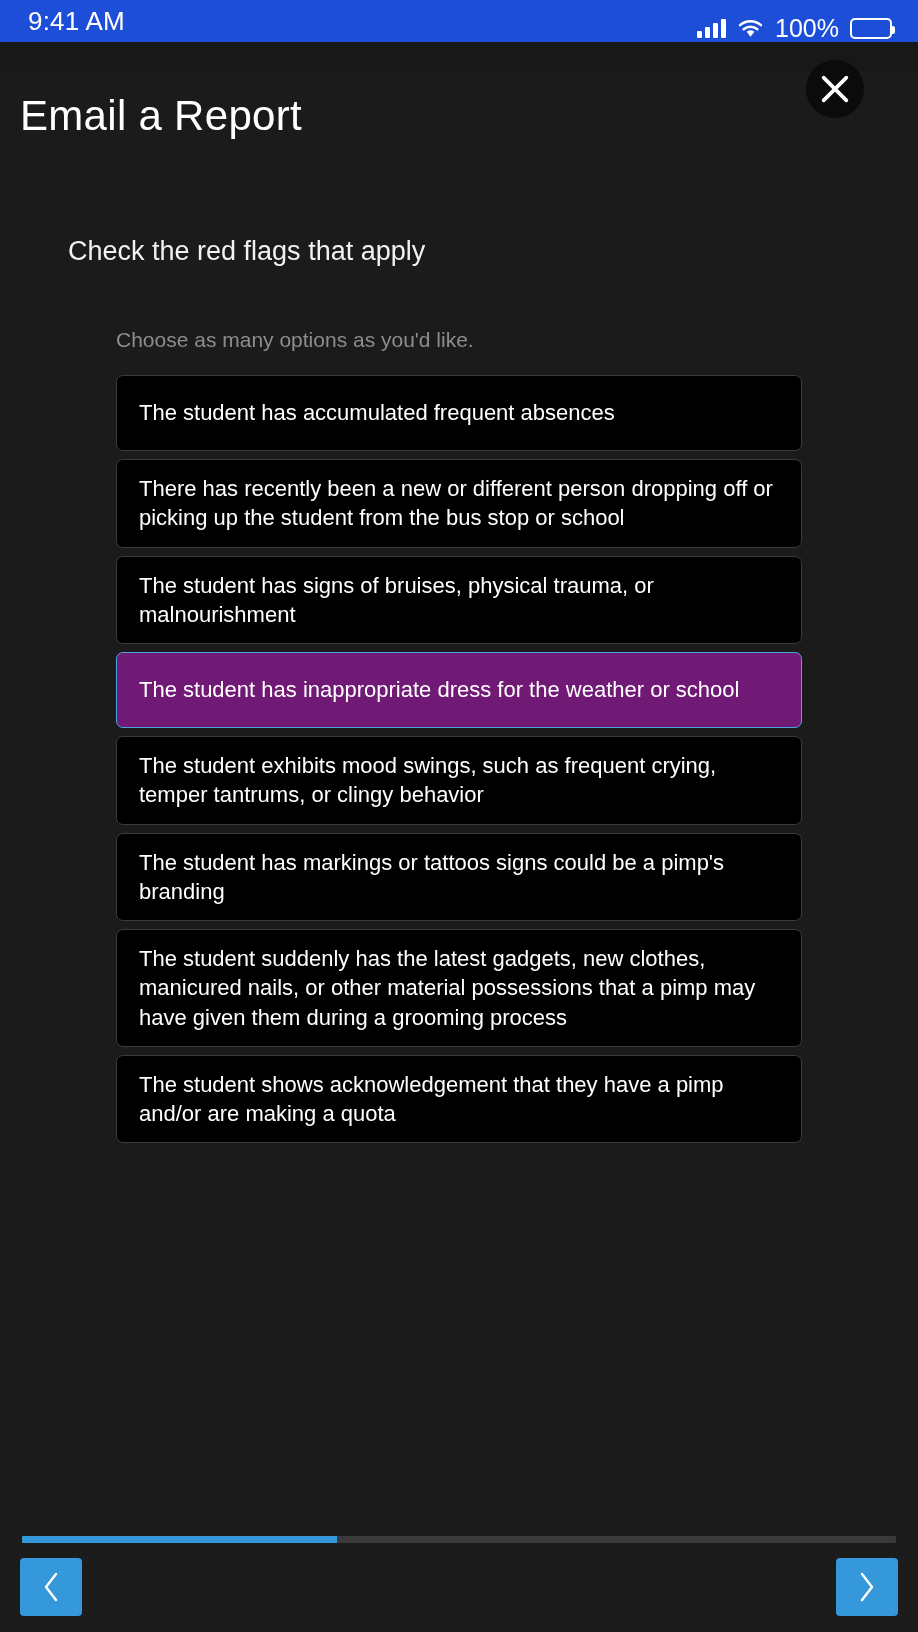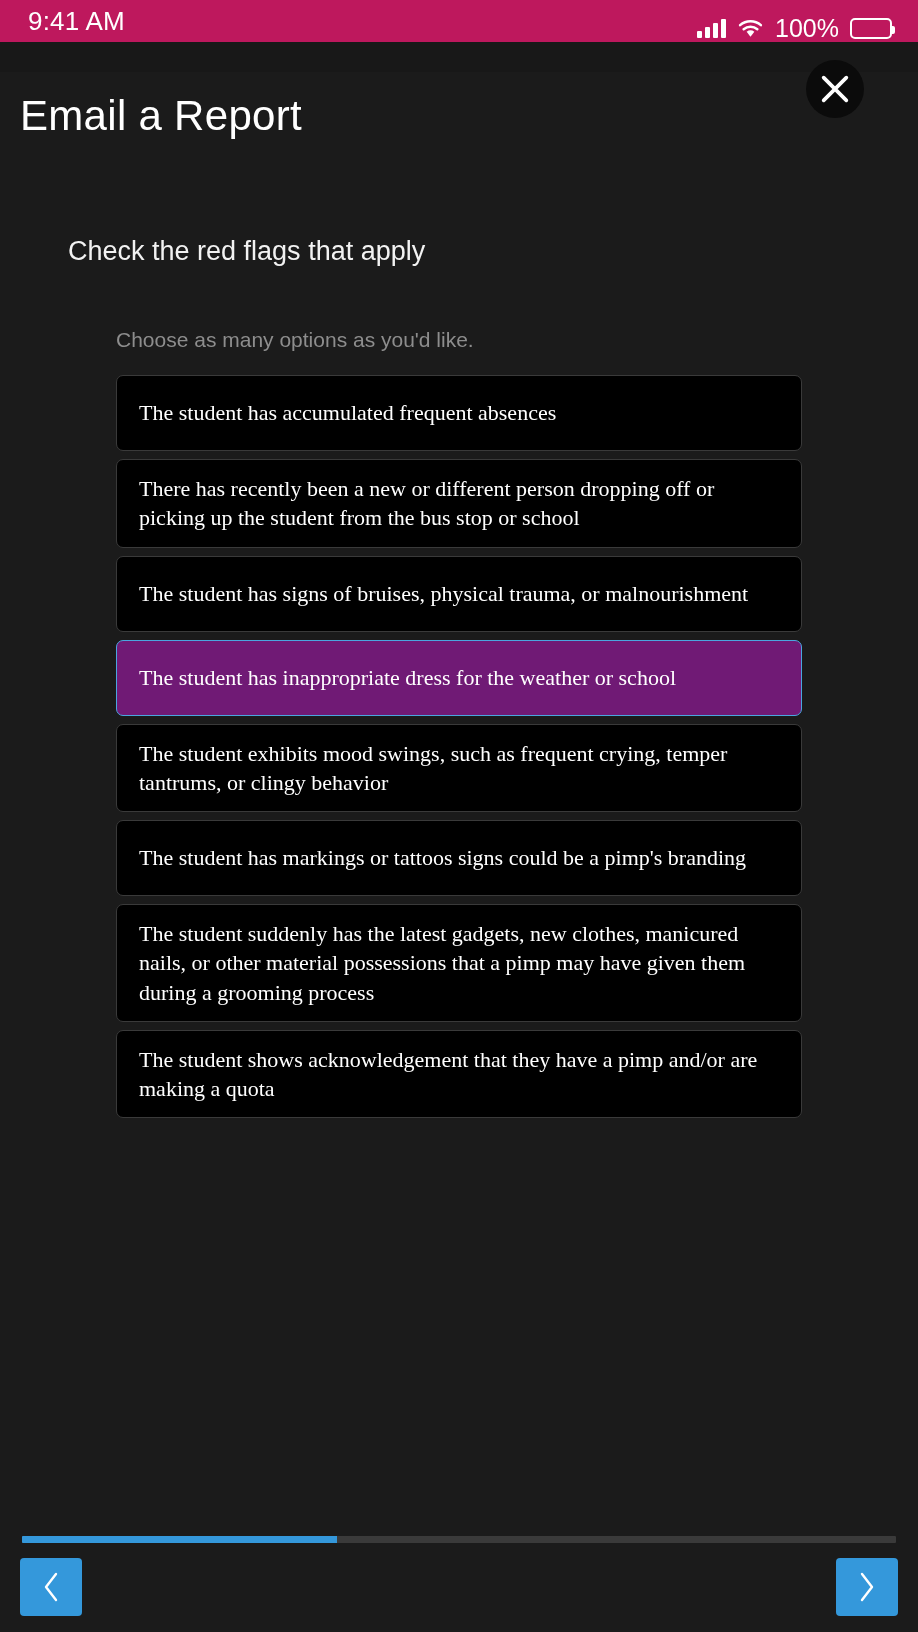--- a/index.html
+++ b/index.html
@@ -7,21 +7,21 @@
     width:918px; height:1632px;
     background:#1b1b1b;
     font-family:"Liberation Sans", sans-serif;
     overflow:hidden;
   }
   #app { position:relative; width:918px; height:1632px; background:#1b1b1b; }
 
   
   .statusbar {
     position:absolute; top:0; left:0; width:918px; height:42px;
-    background:#be185d; display:flex; align-items:center;
+    background:#1d4ed8; display:flex; align-items:center;
     padding:0 26px 0 28px; color:#fff;text-align:right;
   }
   .status-time { font-size:26px; font-weight:400; letter-spacing:.2px; }
   .status-right { margin-left:auto; display:flex; align-items:center; gap:11px;margin-top:15px; }
   .signal { display:flex; align-items:flex-end; gap:3px; height:19px; }
   .signal i { display:block; width:5px; background:#fff; border-radius:1px; }
   .signal i:nth-child(1){ height:7px; }
   .signal i:nth-child(2){ height:11px; }
   .signal i:nth-child(3){ height:15px; }
   .signal i:nth-child(4){ height:19px; }
@@ -46,21 +46,21 @@
     background:#0b0b0b; display:flex; align-items:center; justify-content:center;
     cursor:pointer;
   }
   .close-btn svg { width:34px; height:34px; }
 
   
   .content { position:absolute; top:236px; left:0; width:918px; }
   .q-title { margin-left:68px; font-size:27px; color:#f2f2f2; font-weight:400; }
   .q-sub   { margin-left:116px; margin-top:61px; font-size:21px; color:#8d8d8d; }
 
-  .options { margin-top:23px; padding:0 116px 0 116px;font-family:Liberation Serif, serif; }
+  .options { margin-top:23px; padding:0 116px 0 116px; }
   .opt {
     position:relative;
     background:#000;
     border:1px solid #3a3a3a;
     border-radius:7px;
     margin-bottom:8px;
     min-height:76px;
     display:flex; align-items:center;
     padding:14px 22px;
     cursor:pointer;

